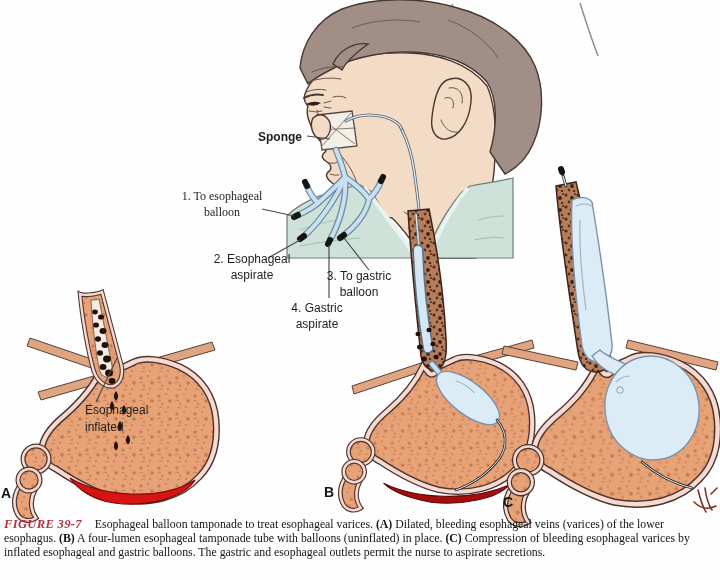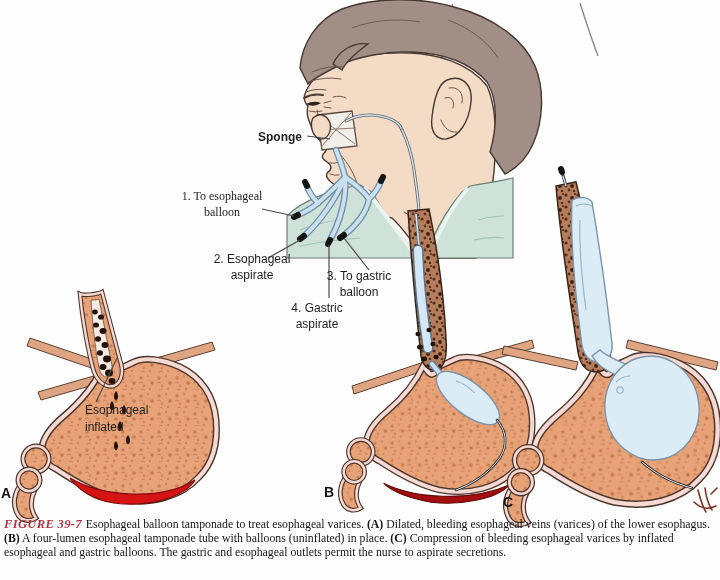--- a/index.html
+++ b/index.html
@@ -5,21 +5,21 @@
   html,body{margin:0;padding:0;background:#fff;}
   .stage{position:relative;width:720px;height:580px;background:#fefefe;overflow:hidden;
          font-family:"Liberation Sans",sans-serif;}
   .stage svg{position:absolute;left:0;top:0;}
   .lbl{position:absolute;font-size:12px;line-height:16px;color:#1e1e1e;}
   .lbl.center{text-align:center;}
   .lbl.right{text-align:right;}
   .panel-letter{position:absolute;font-size:14px;font-weight:bold;color:#151515;}
   .caption{position:absolute;left:4px;top:518px;width:708px;
            font-family:"Liberation Serif",serif;font-size:11.8px;line-height:13.8px;color:#141414;}
-  .figlabel{font-style:italic;font-weight:bold;color:#b23340;font-size:12.6px;letter-spacing:.3px;margin-right:4px;}
+  .figlabel{font-style:italic;font-weight:bold;color:#b23340;font-size:12.6px;letter-spacing:.3px;margin-right:13px;}
   .cm{font-weight:bold;}
   
   .skin{fill:#f4dbc6;stroke:#463830;stroke-width:1.4;}
   .hair{fill:#a18e86;stroke:#463830;stroke-width:1.4;}
   .hairline{fill:none;stroke:#6e5c54;stroke-width:1;}
   .feat{fill:none;stroke:#6a564a;stroke-width:1;stroke-linecap:round;}
   .featd{fill:none;stroke:#4a3a33;stroke-width:2;stroke-linecap:round;}
   .gown{fill:#cfe2d9;stroke:#6a7f76;stroke-width:1.2;}
   .collar{fill:none;stroke:#eaf3ee;stroke-width:4;}
   .fold{fill:none;stroke:#a3c0b5;stroke-width:1.1;}

